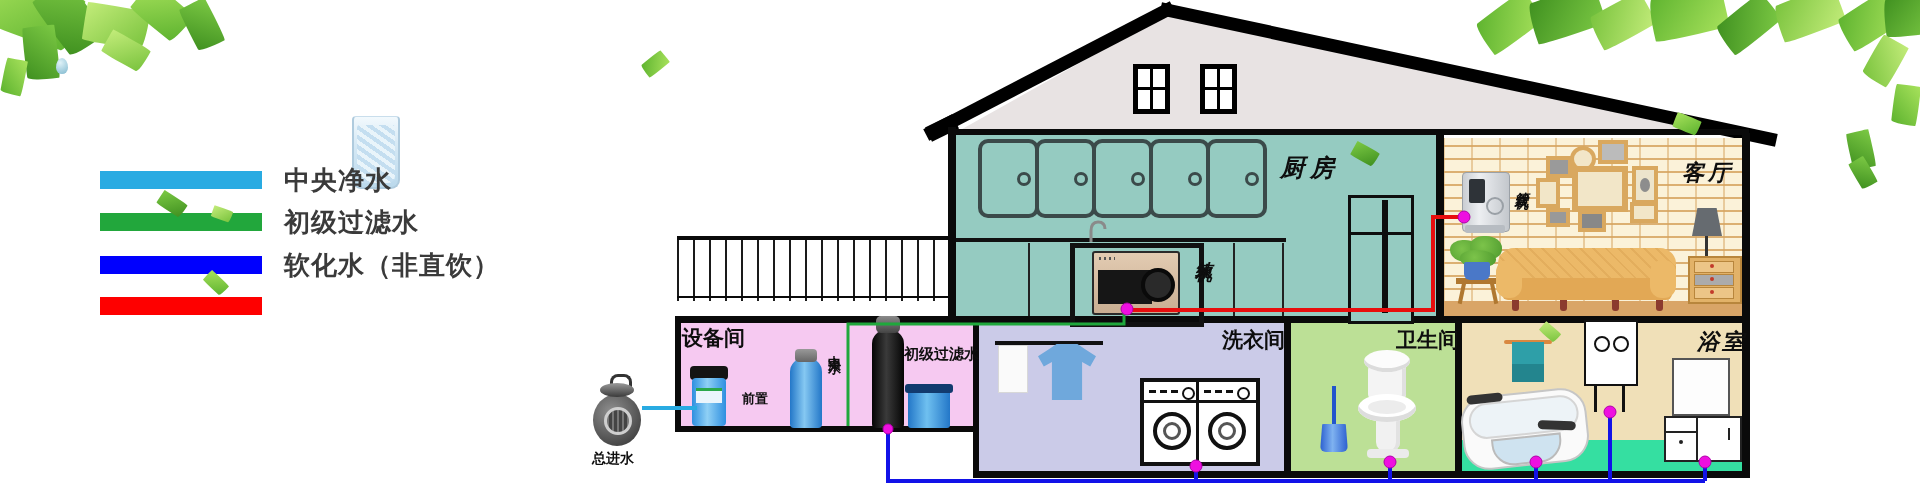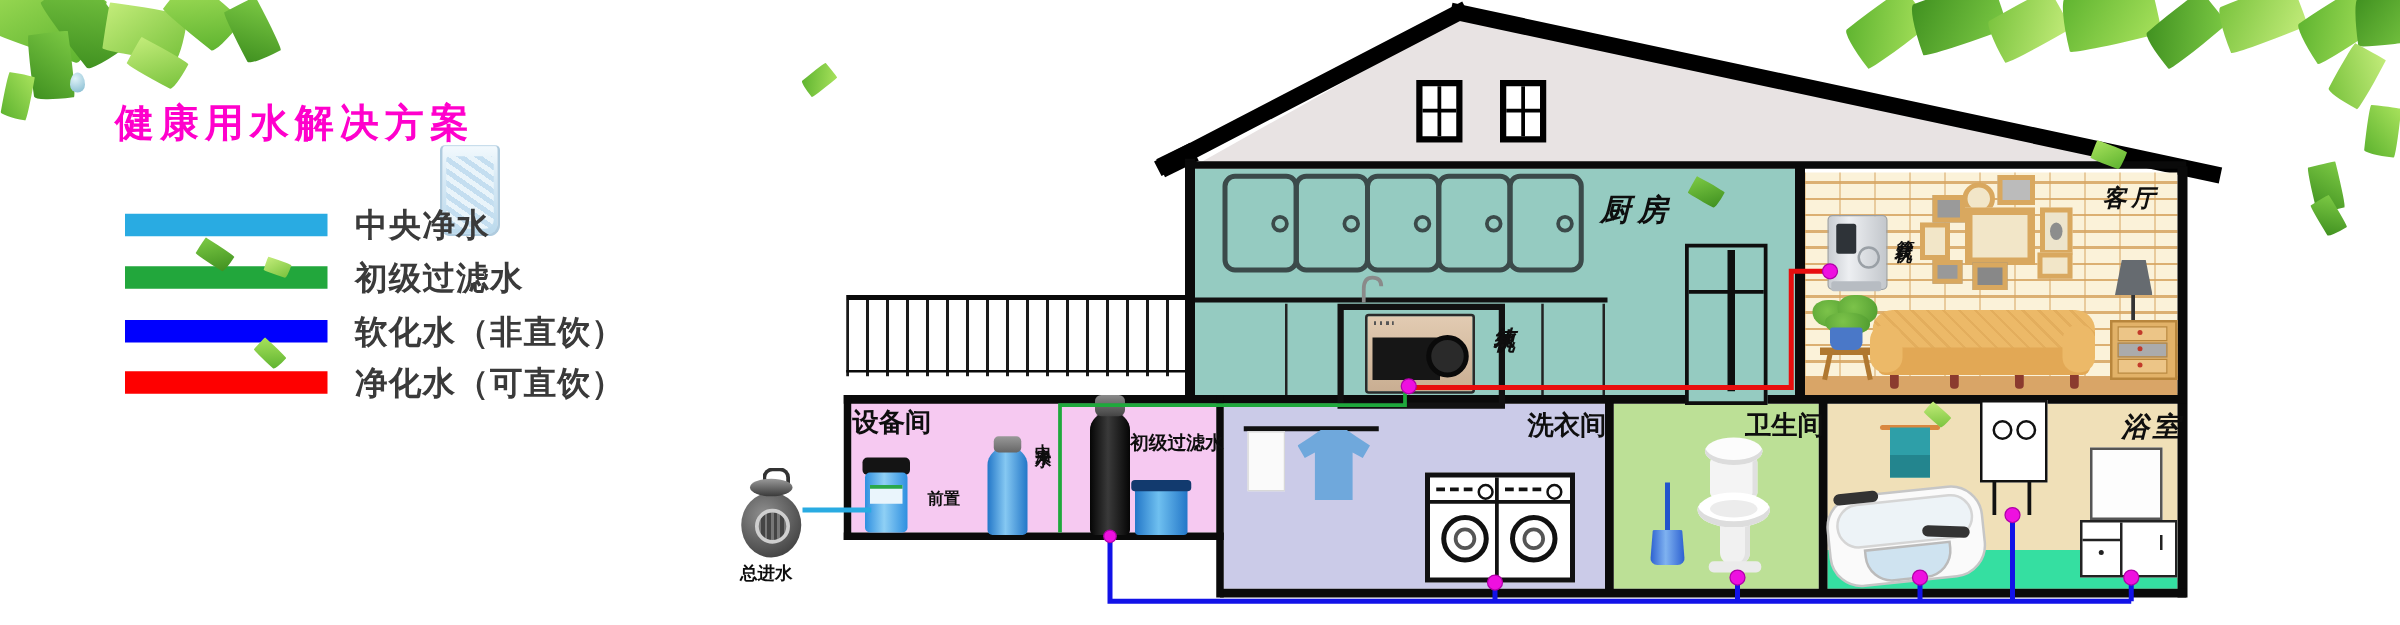--- a/index.html
+++ b/index.html
@@ -161,29 +161,27 @@
 
   <div class="abs attwin" style="left:1133px;">
       <div class="h"></div>
       <div class="v"></div>
     </div>
   <div class="abs attwin" style="left:1200px;">
       <div class="h"></div>
       <div class="v"></div>
     </div>
 
-  <div class="abs title">健康用水解决方案</div>
   <div class="abs lbar c0" style="top:171px;"></div>
   <div class="abs lbar c1" style="top:213px;"></div>
   <div class="abs lbar c2" style="top:256px;"></div>
   <div class="abs lbar c3" style="top:297px;"></div>
   <div class="abs llab" style="top:163px;">中央净水</div>
   <div class="abs llab" style="top:248px;">软化水（非直饮）</div>
   <div class="abs llab" style="top:205px;">初级过滤水</div>
-  <div class="abs llab" style="top:289px;">净化水（可直饮）</div>
   <div class="abs glass">
       <div class="wtr"></div>
     </div>
 
   <div class="abs room kitchen"></div>
   <div class="abs room living"></div>
   <div class="abs livfloor"></div>
   <div class="abs room equip"></div>
   <div class="abs room laundry"></div>
   <div class="abs room toilet"></div>
@@ -198,21 +196,21 @@
   <div class="abs wall" style="left:1742px;top:133px;width:8px;height:345px;"></div>
   <div class="abs wall" style="left:675px;top:316px;width:1074px;height:7px;"></div>
   <div class="abs wall" style="left:976px;top:471px;width:773px;height:7px;"></div>
   <div class="abs wall" style="left:675px;top:316px;width:6px;height:116px;"></div>
   <div class="abs wall" style="left:675px;top:426px;width:304px;height:6px;"></div>
   <div class="abs wall" style="left:973px;top:316px;width:6px;height:162px;"></div>
   <div class="abs wall" style="left:1284px;top:322px;width:7px;height:150px;"></div>
   <div class="abs wall" style="left:1455px;top:322px;width:7px;height:150px;"></div>
 
   <div class="abs rlab callig" style="left:1280px;top:152px;font-size:24px;letter-spacing:6px;">厨房</div>
-  <div class="abs rlab callig" style="left:1682px;top:146px;font-size:19px;letter-spacing:4px;">客厅</div>
+  <div class="abs rlab callig" style="left:1682px;top:158px;font-size:22px;letter-spacing:4px;">客厅</div>
   <div class="abs rlab" style="left:682px;top:324px;font-size:21px;">设备间</div>
   <div class="abs rlab" style="left:1222px;top:326px;font-size:21px;">洗衣间</div>
   <div class="abs rlab" style="left:1396px;top:326px;font-size:21px;">卫生间</div>
   <div class="abs rlab callig" style="left:1697px;top:327px;font-size:22px;letter-spacing:3px;">浴室</div>
 
   <div class="abs cabdoor" style="left:978px;">
       <div class="knob"></div>
     </div>
   <div class="abs cabdoor" style="left:1035px;">
       <div class="knob"></div>

